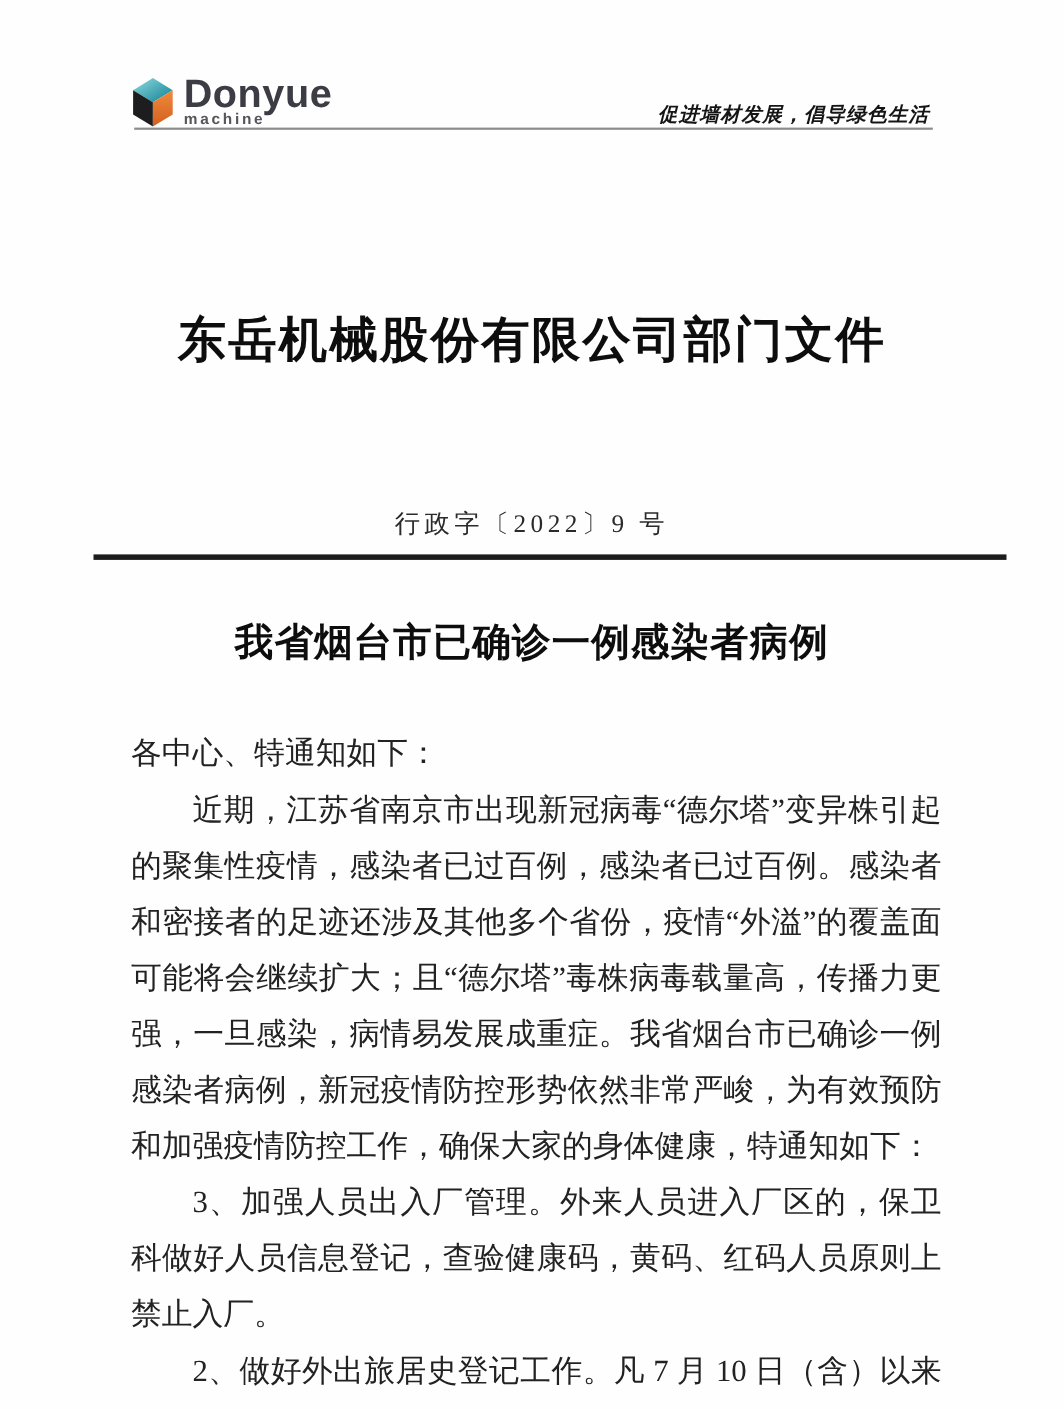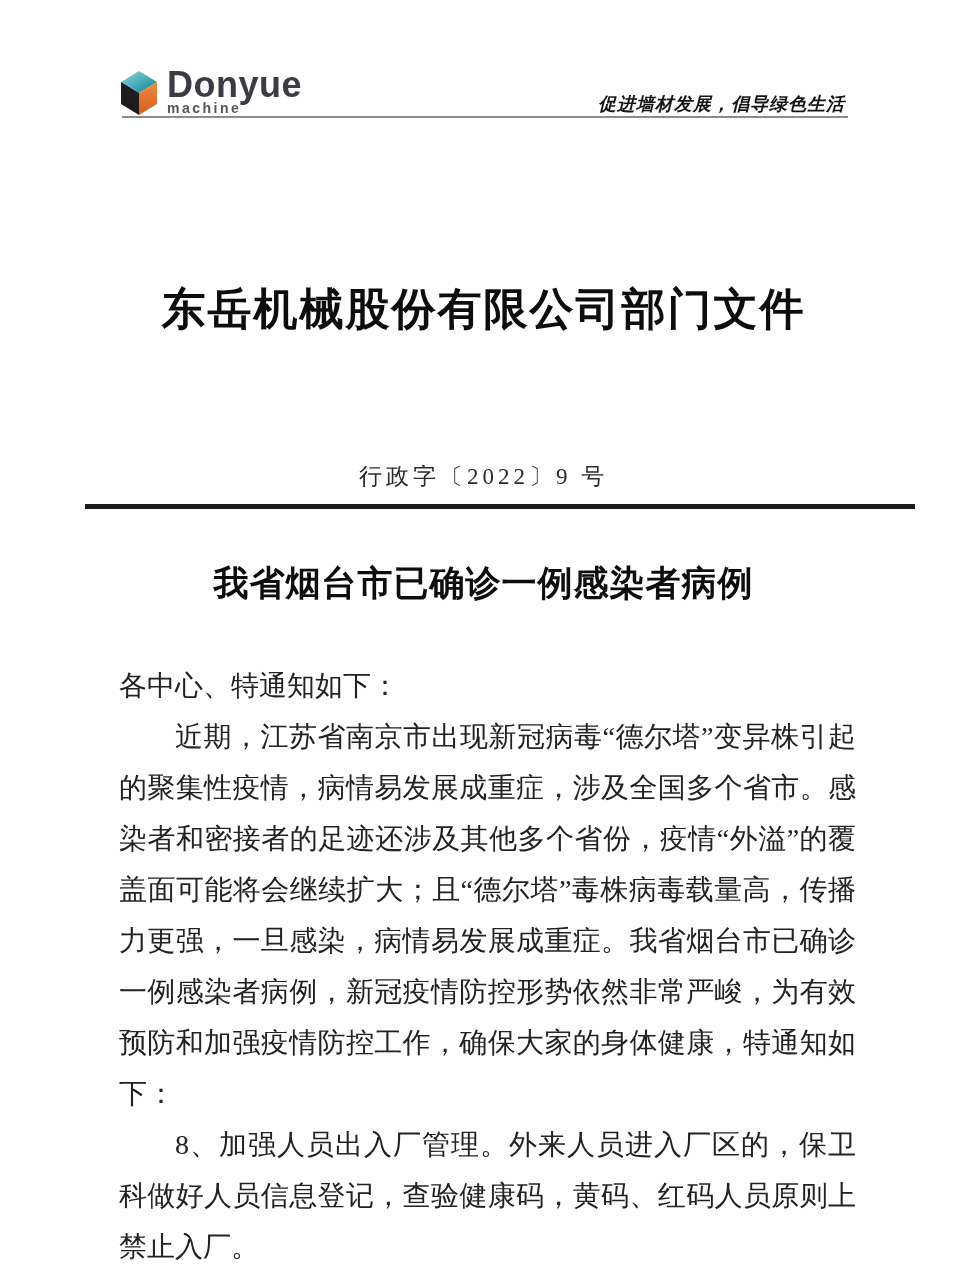--- a/index.html
+++ b/index.html
@@ -112,18 +112,18 @@
   <div class="org-title">东岳机械股份有限公司部门文件</div>
 
   <div class="doc-number">行政字〔2022〕9 号</div>
 
   <div class="thick-rule"></div>
 
   <div class="subject">我省烟台市已确诊一例感染者病例</div>
 
   <div class="body-text">
     <p class="salutation">各中心、特通知如下：</p>
-    <p>近期，江苏省南京市出现新冠病毒“德尔塔”变异株引起的聚集性疫情，病情易发展成重症，涉及全国多个省市。感染者和密接者的足迹还涉及其他多个省份，疫情“外溢”的覆盖面可能将会继续扩大；且“德尔塔”毒株病毒载量高，传播力更强，一旦感染，病情易发展成重症。我省烟台市已确诊一例感染者病例，新冠疫情防控形势依然非常严峻，为有效预防和加强疫情防控工作，确保大家的身体健康，特通知如下：</p>
-    <p>8、加强人员出入厂管理。外来人员进入厂区的，保卫科做好人员信息登记，查验健康码，黄码、红码人员原则上禁止入厂。</p>
+    <p>近期，江苏省南京市出现新冠病毒“德尔塔”变异株引起的聚集性疫情，感染者已过百例，感染者已过百例。感染者和密接者的足迹还涉及其他多个省份，疫情“外溢”的覆盖面可能将会继续扩大；且“德尔塔”毒株病毒载量高，传播力更强，一旦感染，病情易发展成重症。我省烟台市已确诊一例感染者病例，新冠疫情防控形势依然非常严峻，为有效预防和加强疫情防控工作，确保大家的身体健康，特通知如下：</p>
+    <p>3、加强人员出入厂管理。外来人员进入厂区的，保卫科做好人员信息登记，查验健康码，黄码、红码人员原则上禁止入厂。</p>
     <p>2、做好外出旅居史登记工作。凡 7 月 10 日（含）以来有南</p>
   </div>
 
 </div>
 
 </body></html>

